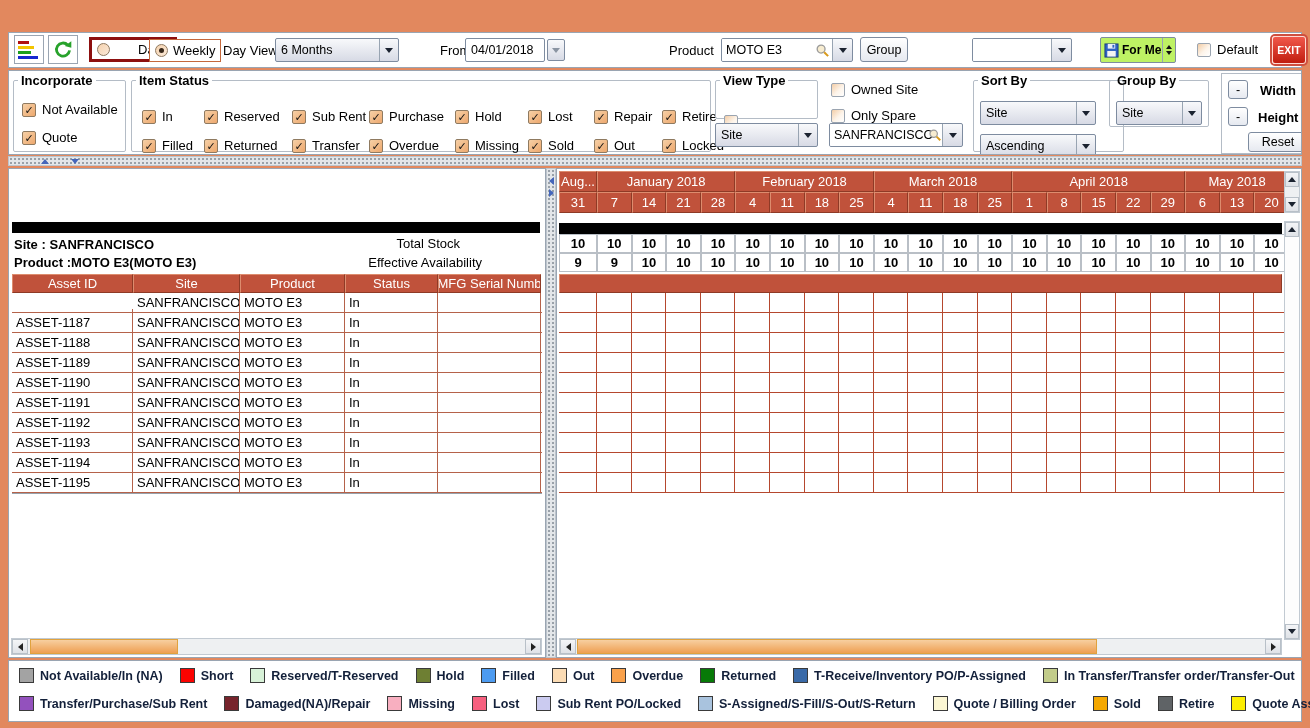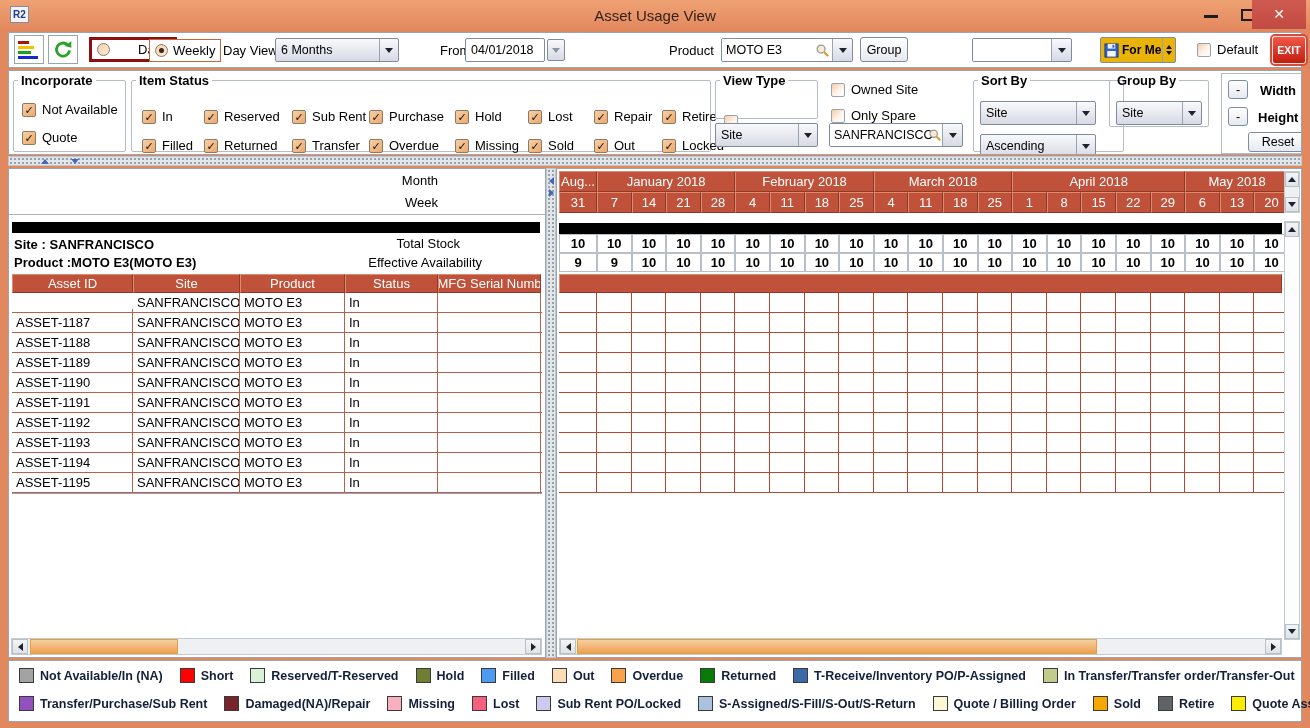--- a/index.html
+++ b/index.html
@@ -77,27 +77,20 @@
   .spin{display:flex;flex-direction:column;gap:2px;align-items:center;justify-content:center;padding:0 3px;border-left:1px solid #98a4b2;align-self:stretch;}
   .spin i{display:block;width:0;height:0;border-left:3.5px solid transparent;border-right:3.5px solid transparent;}
   .spin .u{border-bottom:4.5px solid #111;}
   .spin .d{border-top:4.5px solid #111;}
 </style>
 </head>
 <body>
 
 <div class="window">
 
-  <div class="titlebar">
-    <div class="appicon">R2</div>
-    <div class="title">Asset Usage View</div>
-    <div class="win-min"></div>
-    <div class="win-max"></div>
-    <div class="win-close">✕</div>
-  </div>
 
   <div class="panel" style="left:8px;top:32px;width:1294px;height:36px;">
     <div class="icon-btn" style="left:5px;top:2px;">
       <span class="bar" style="width:11px;background:#b01010;"></span>
       <span class="bar" style="width:16px;background:#f2c400;"></span>
       <span class="bar" style="width:13px;background:#1ea01e;"></span>
       <span class="bar" style="width:20px;background:#1728d0;"></span>
     </div>
     <div class="icon-btn" style="left:39px;top:2px;align-items:center;justify-content:center;">
       <svg width="22" height="22" viewBox="0 0 24 24">
@@ -146,21 +139,21 @@
       <span>Group</span>
     </div>
     <div class="combo" style="left:963px;top:5px;width:100px;">
       <span class="field">
           <span></span>
         </span>
       <span class="arr">
           <i class="tri-down"></i>
         </span>
     </div>
-    <div class="combo" style="left:1091px;top:4px;width:76px;height:26px;background:#eab308;">
+    <div class="combo" style="left:1091px;top:4px;width:76px;height:26px;background:#bef264;">
       <svg width="15" height="15" viewBox="0 0 16 16" style="margin:0 3px;flex:0 0 auto;">
         <rect x="1" y="1" width="14" height="14" fill="#2f62c4" stroke="#1b3a7a"></rect>
         <rect x="4" y="1" width="8" height="5" fill="#e9eef8"></rect>
         <rect x="9" y="2" width="2" height="3" fill="#2f62c4"></rect>
         <rect x="3.5" y="8.5" width="9" height="6" fill="#f4f4f4"></rect>
       </svg>
       <span class="b" style="font-size:12px;flex:1;">For Me</span>
       <span class="spin">
           <i class="u"></i>
           <i class="d"></i>
@@ -338,24 +331,20 @@
         </div>
     </div>
   </div>
 
   <div class="split" style="left:8px;top:156px;width:1294px;height:10px;">
     <span class="sarr tri-up" style="left:32px;top:2px;border-bottom-color:#4466bb;"></span>
     <span class="sarr tri-down" style="left:62px;top:2px;border-top-color:#4466bb;"></span>
   </div>
 
   <div class="panel" style="left:8px;top:168px;width:538px;height:490px;overflow:hidden;">
-    <div style="position:absolute;left:0;top:0;right:0;height:46px;border-bottom:1px solid #aab2bc;">
-      <div class="lbl" style="right:107px;top:4px;">Month</div>
-      <div class="lbl" style="right:107px;top:26px;">Week</div>
-    </div>
     <div style="position:absolute;left:3px;top:53px;width:528px;height:11px;background:#000;"></div>
     <div class="lbl b" style="left:5px;top:68px;">Site : SANFRANCISCO</div>
     <div class="lbl b" style="left:5px;top:86px;">Product :MOTO E3(MOTO E3)</div>
     <div class="lbl" style="right:85px;top:67px;">Total Stock</div>
     <div class="lbl" style="right:63px;top:86px;">Effective Availability</div>
 
     <div style="position:absolute;left:3px;top:105px;width:530px;">
       <div style="display:flex;height:19px;">
           <div class="th" style="width: 121px;">Asset ID</div>
           <div class="th" style="width: 107px;">Site</div>

